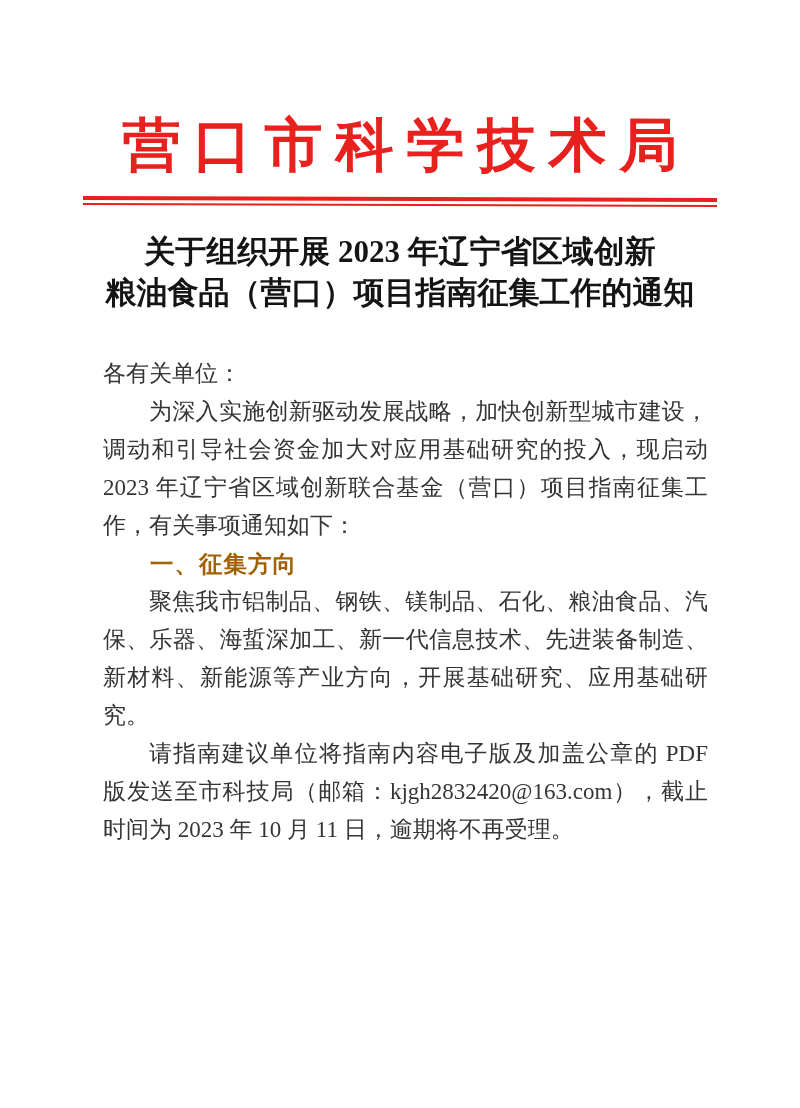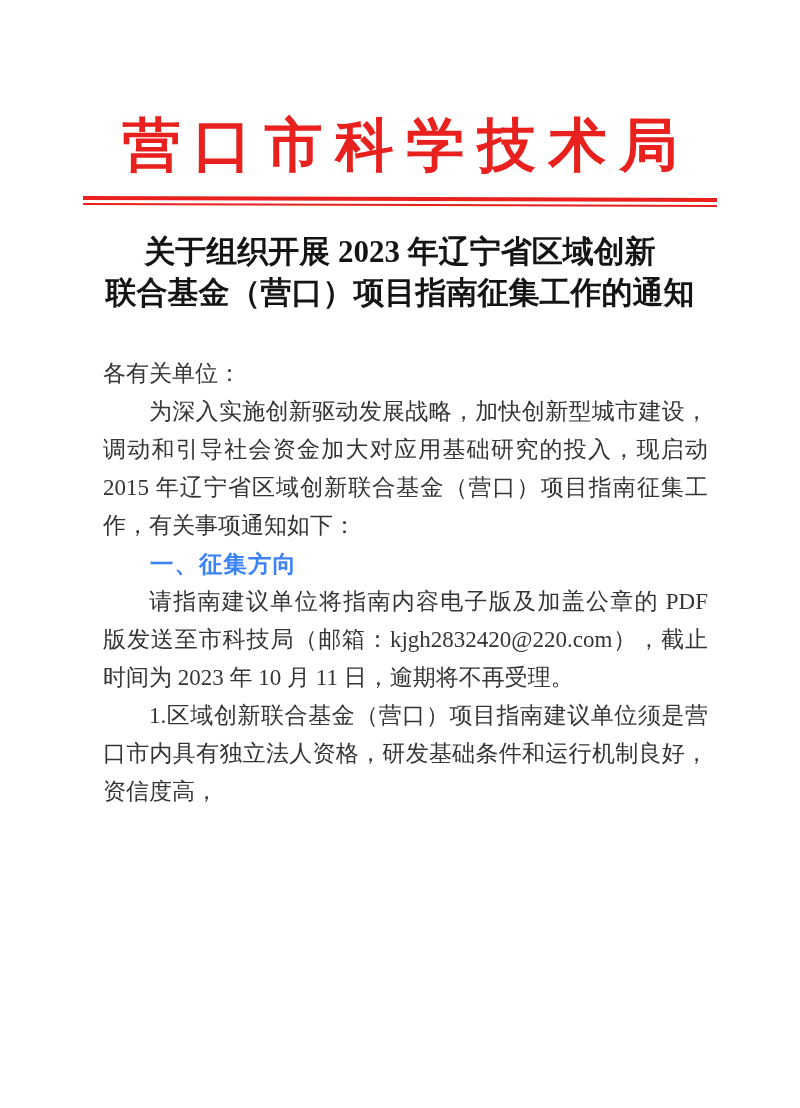--- a/index.html
+++ b/index.html
@@ -79,54 +79,54 @@
     padding: 0;
   }
   .salutation { text-indent: 0; }
   .para       { text-indent: 2em; }
   .sec-head {
     margin: 0;
     text-indent: 2em;
     font-size: 23.5px;
     line-height: 38px;
     font-weight: bold;
-    color: #3b82f6;
+    color: #a16207;
     font-family: "Liberation Sans", "DejaVu Sans", sans-serif;
     letter-spacing: 1px;
   }
 </style>
 </head>
 <body>
 
 <div class="page">
 
   <div class="letterhead">营口市科学技术局</div>
 
   <div class="rule rule-top">
     <div class="bar-thick"></div>
     <div class="bar-gap"></div>
     <div class="bar-thin"></div>
   </div>
 
   <h1 class="doc-title">
     <span class="t-line">关于组织开展 2023 年辽宁省区域创新</span>
-    <span class="t-line">联合基金（营口）项目指南征集工作的通知</span>
+    <span class="t-line">粮油食品（营口）项目指南征集工作的通知</span>
   </h1>
 
   <div class="doc-body">
 
     <p class="salutation">各有关单位：</p>
 
-    <p class="para">为深入实施创新驱动发展战略，加快创新型城市建设，调动和引导社会资金加大对应用基础研究的投入，现启动 2015 年辽宁省区域创新联合基金（营口）项目指南征集工作，有关事项通知如下：</p>
+    <p class="para">为深入实施创新驱动发展战略，加快创新型城市建设，调动和引导社会资金加大对应用基础研究的投入，现启动 2023 年辽宁省区域创新联合基金（营口）项目指南征集工作，有关事项通知如下：</p>
 
     <h2 class="sec-head">一、征集方向</h2>
+    <p class="para">聚焦我市铝制品、钢铁、镁制品、石化、粮油食品、汽保、乐器、海蜇深加工、新一代信息技术、先进装备制造、新材料、新能源等产业方向，开展基础研究、应用基础研究。</p>
 
-    <p class="para">请指南建议单位将指南内容电子版及加盖公章的 PDF 版发送至市科技局（邮箱：kjgh2832420@220.com），截止时间为 2023 年 10 月 11 日，逾期将不再受理。</p>
+    <p class="para">请指南建议单位将指南内容电子版及加盖公章的 PDF 版发送至市科技局（邮箱：kjgh2832420@163.com），截止时间为 2023 年 10 月 11 日，逾期将不再受理。</p>
 
-    <p class="para">1.区域创新联合基金（营口）项目指南建议单位须是营口市内具有独立法人资格，研发基础条件和运行机制良好，资信度高，</p>
 
   </div>
 
   <div class="rule rule-bottom">
     <div class="bar-thin"></div>
     <div class="bar-gap"></div>
     <div class="bar-thick"></div>
   </div>
 
 </div>

